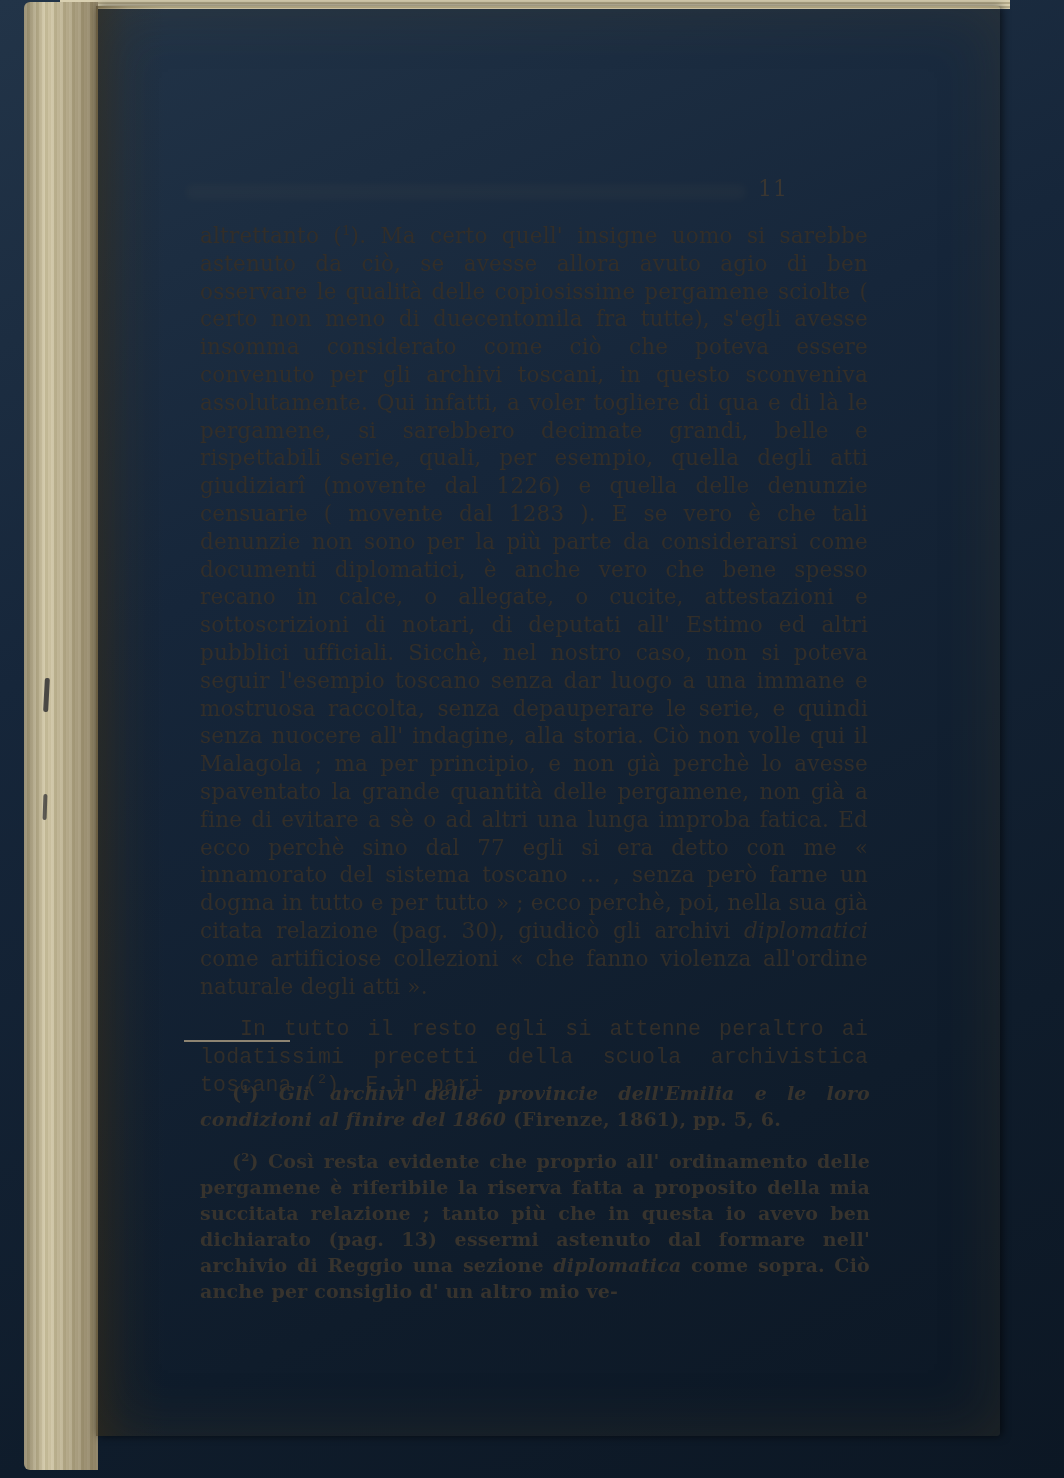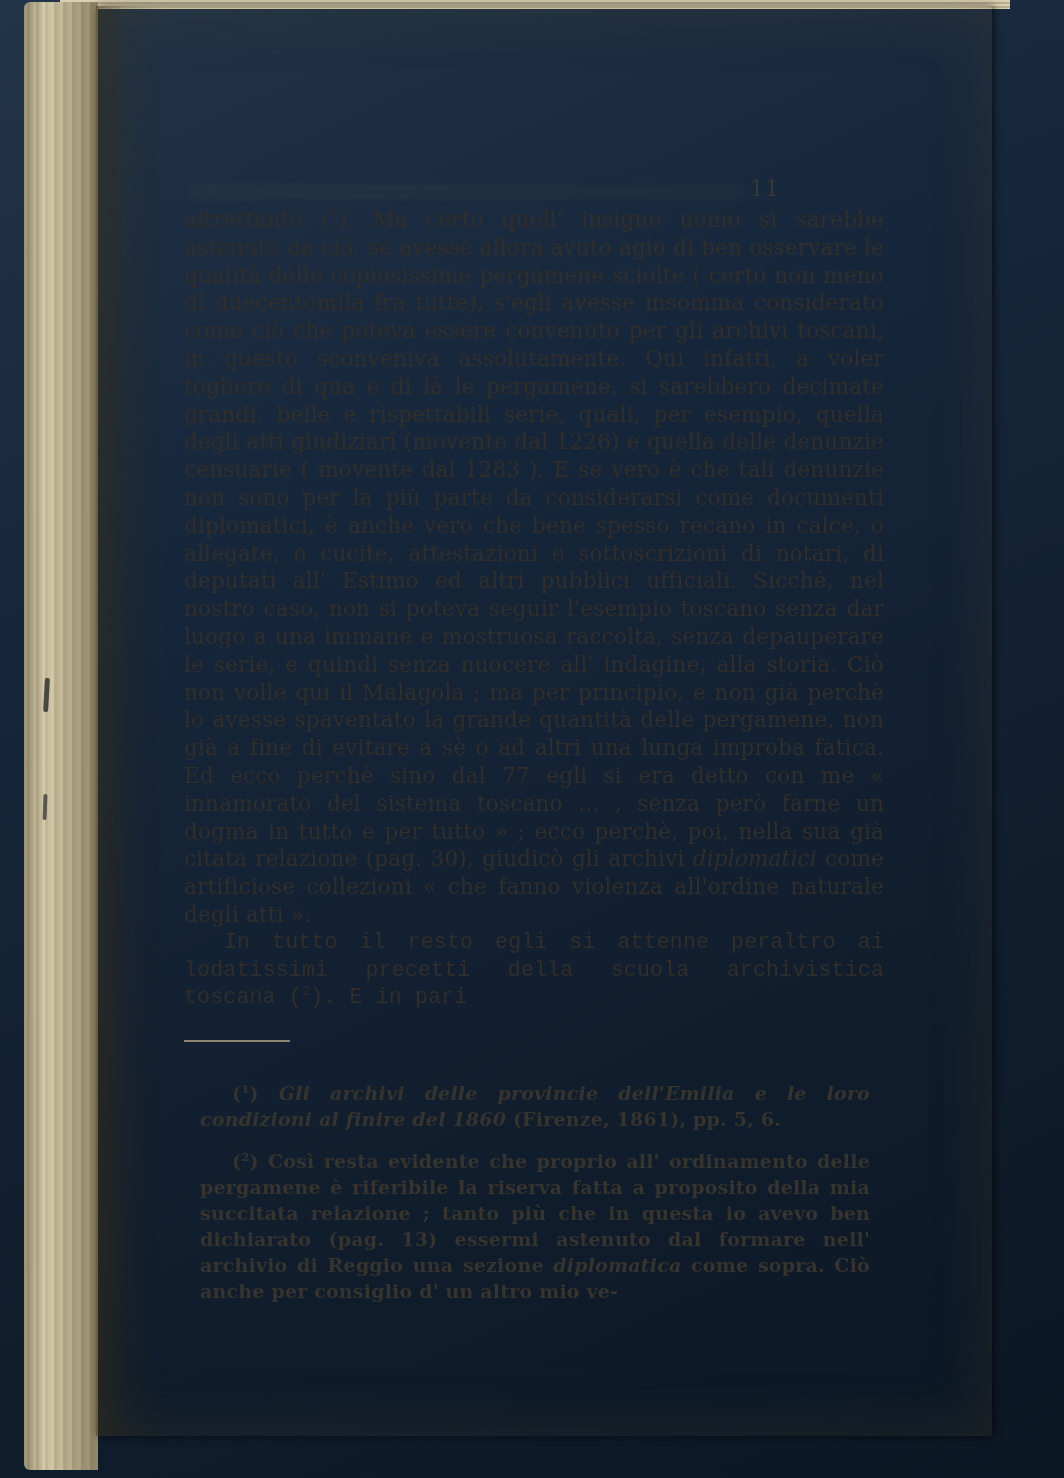--- a/index.html
+++ b/index.html
@@ -22,36 +22,37 @@
   }
   
   .paper {
     position:absolute; left:96px; top:6px; width:896px; height:1430px;
     background:
       radial-gradient(ellipse at 55% 40%, rgba(255,255,255,0.18), rgba(0,0,0,0) 60%),
       linear-gradient(to right, #d8cfae 0%, #e6deco 4%, #ebe3c7 10%, #ece5c9 85%, #e2d9ba 97%, #d4cba9 100%),
       #ebe3c7;
     box-shadow: inset 0 0 60px rgba(90,75,40,0.25), 2px 0 8px rgba(0,0,0,0.6);
     border-radius:2px 3px 3px 2px;
+    padding-left:8px;
   }
   .gutter-shadow {
     position:absolute; left:0; top:0; width:70px; height:100%;
     background: linear-gradient(to right, rgba(55,42,18,0.40), rgba(55,42,18,0.12) 45%, rgba(0,0,0,0));
     pointer-events:none;
   }
   .page-number {
     position:absolute; top:170px; right:212px;
     font-size:22px; color:#3a3631; letter-spacing:1px;
   }
   .text-block {
     position:absolute; left:88px; top:200px; width:700px;
     font-size:21.5px; line-height:27.8px; color:#322e29;
     text-align:justify; letter-spacing:0.2px;
   }
-  .text-block p { margin:0; }
+  .text-block p { margin:16px; }
   .text-block p.indent { text-indent:40px;font-family:Liberation Mono, monospace; }
   .it { font-style:italic; }
   sup { font-size:0.62em; line-height:0; }
   .footnote-rule {
     position:absolute; left:88px; top:1034px; width:106px; height:2px;
     background:#8d8472;
   }
   .footnotes {
     position:absolute; left:88px; top:1058px; width:702px;
     font-size:19px; line-height:26px; color:#37332d;

